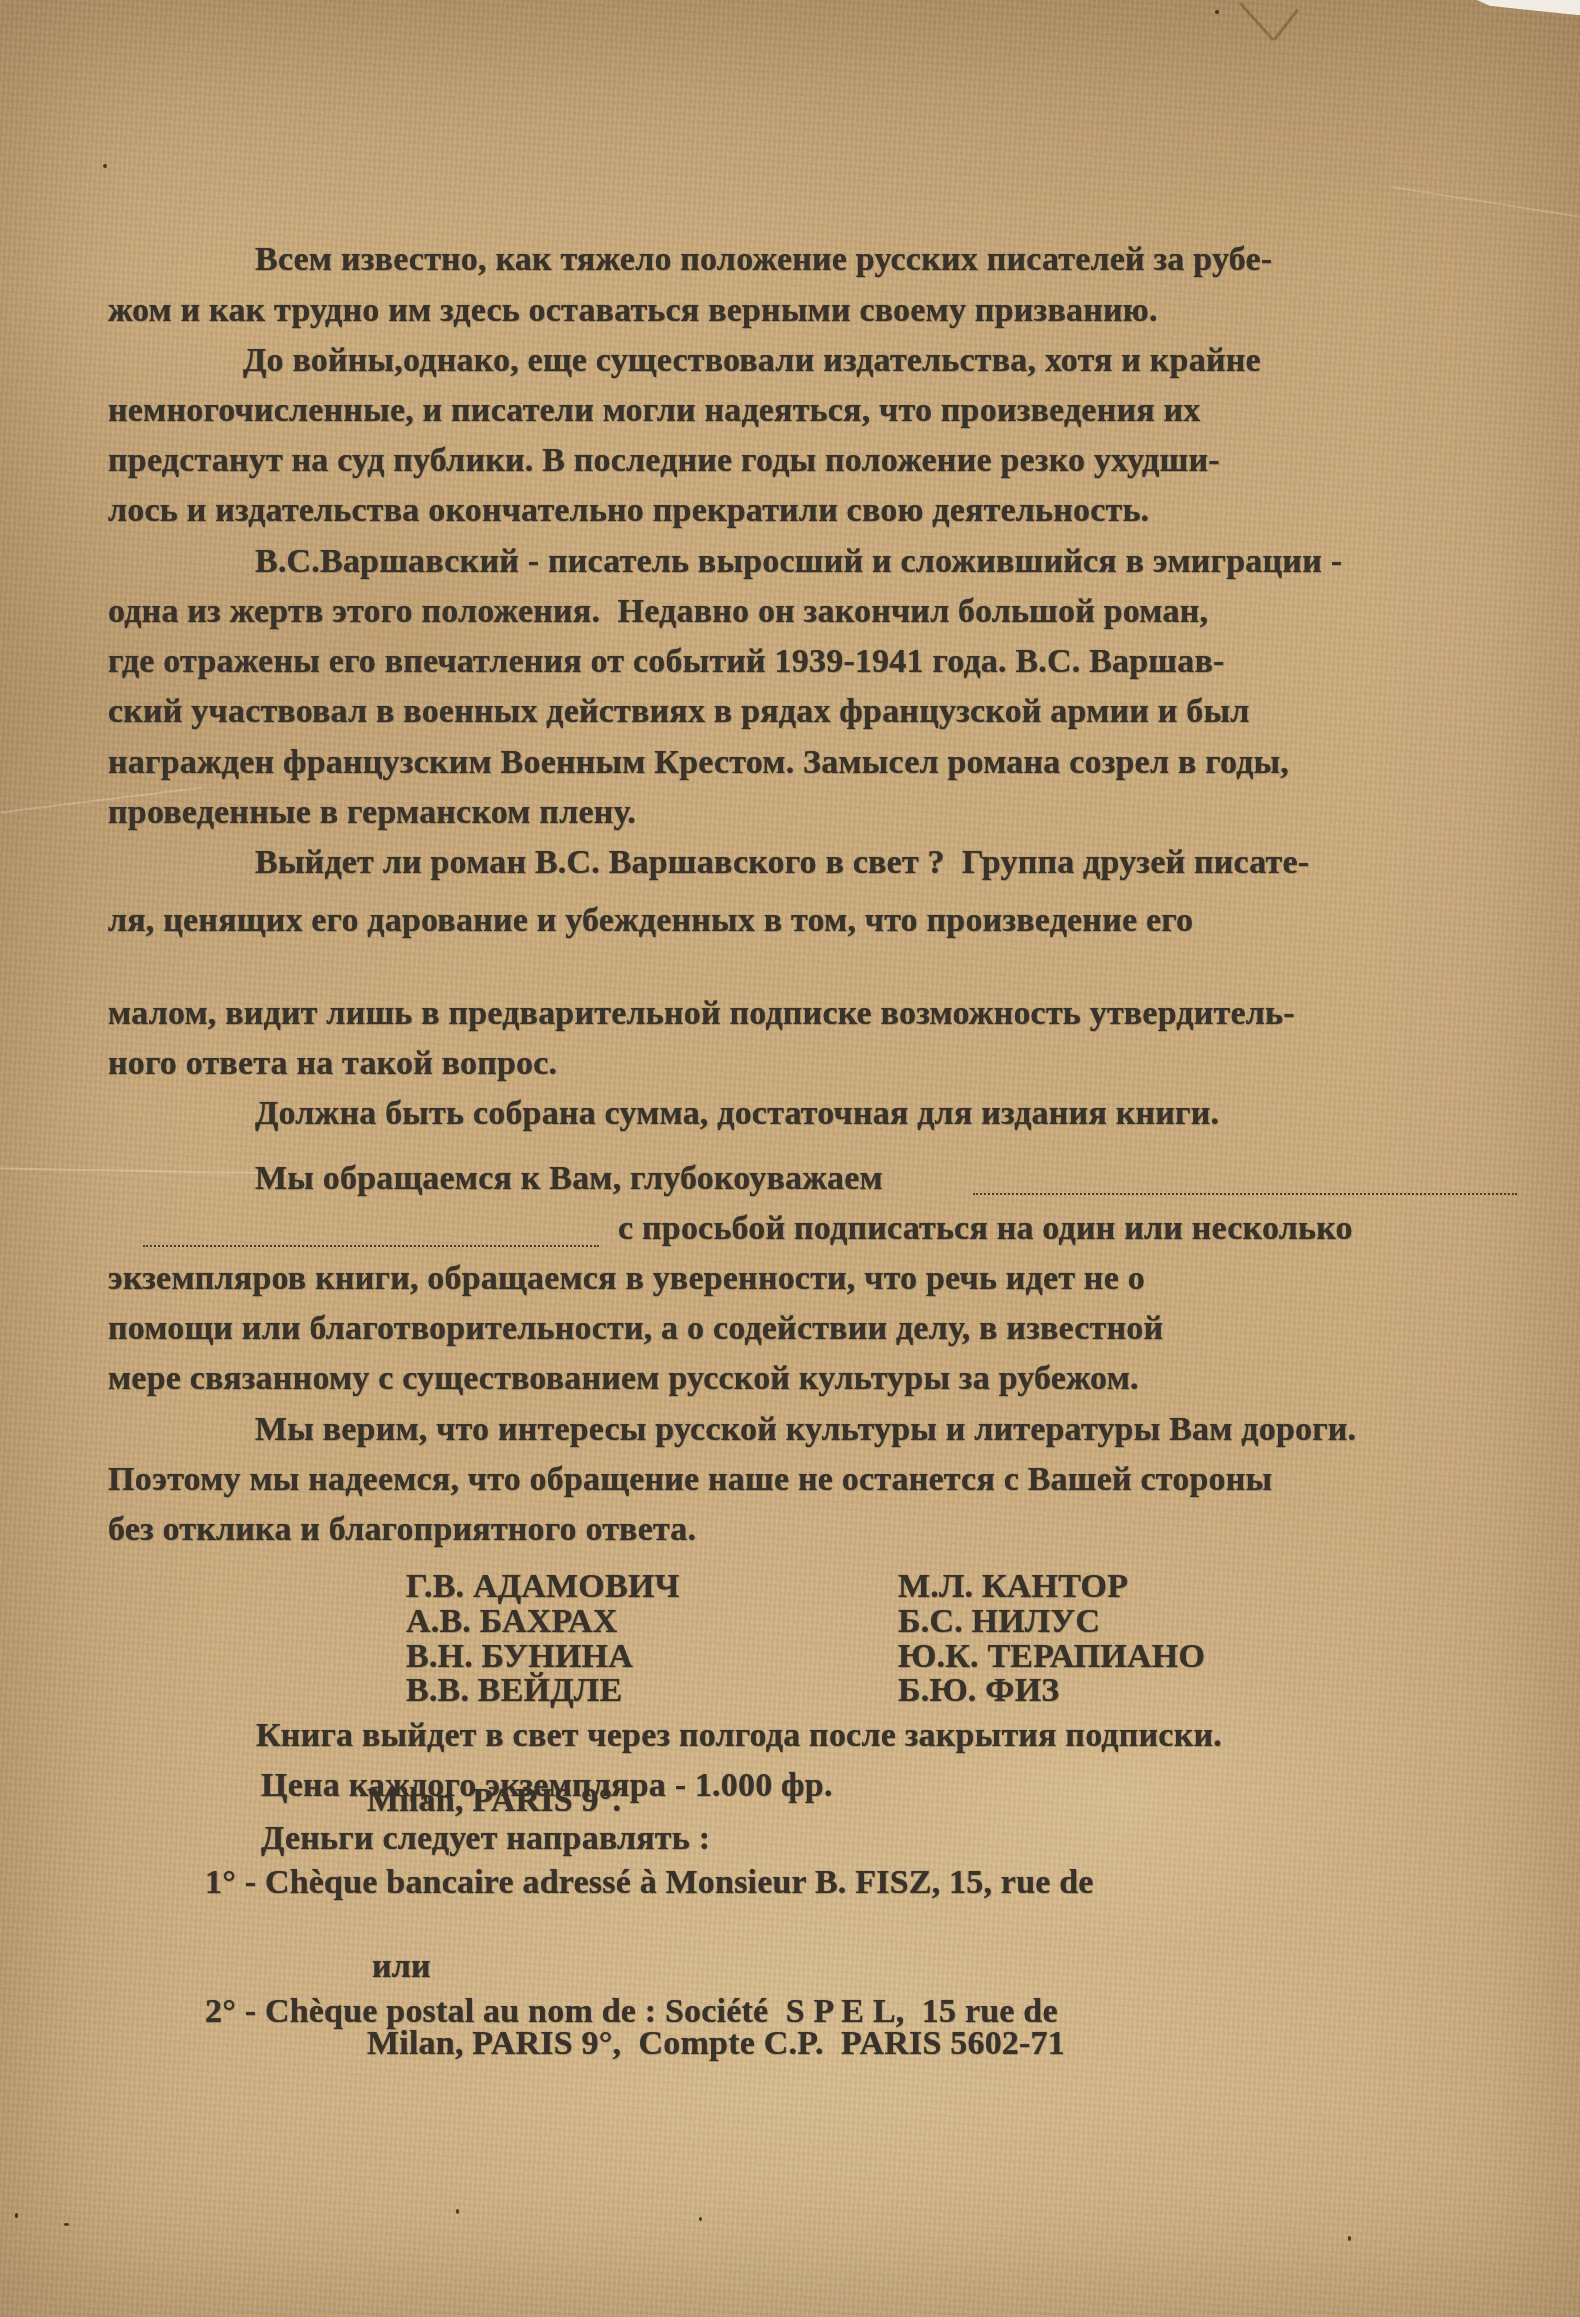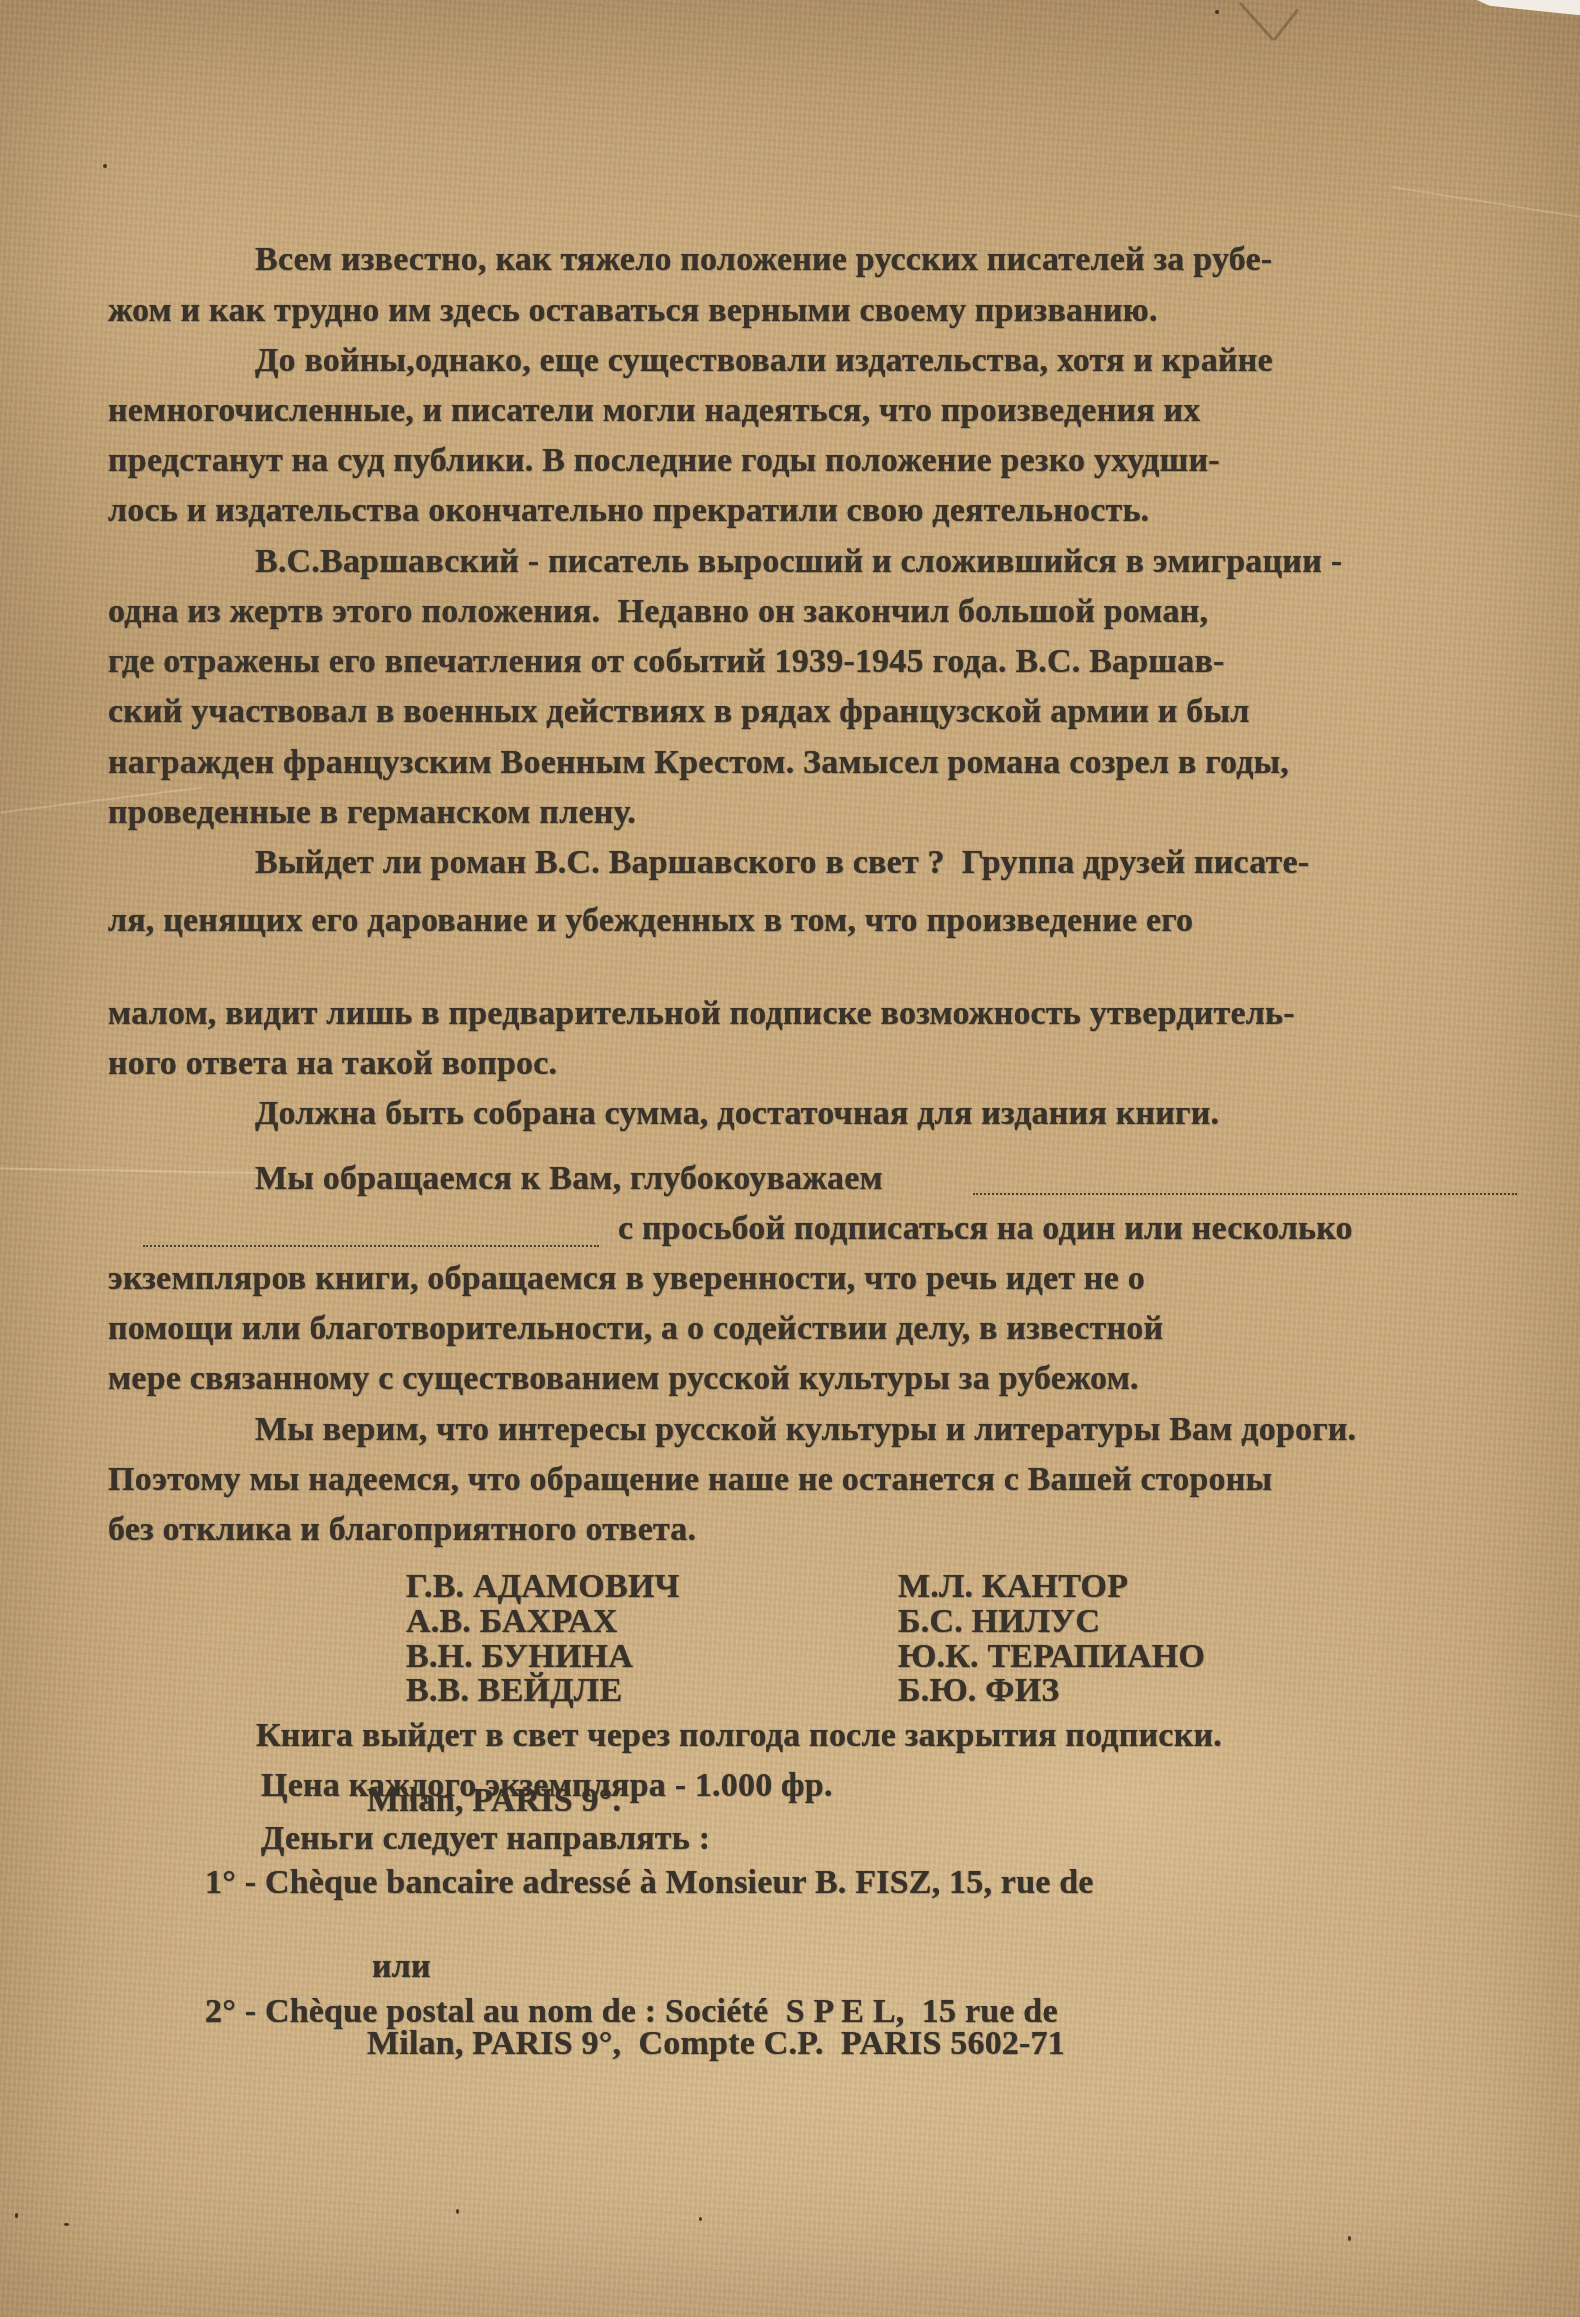--- a/index.html
+++ b/index.html
@@ -60,27 +60,27 @@
   <div class="speck" style="left:14.5px;top:2213px;width:3.9px;height:4.8px;"></div>
   <div class="speck" style="left:64px;top:2223px;width:4.8px;height:2.9px;"></div>
   <div class="speck" style="left:456px;top:2209px;width:2.9px;height:4.8px;"></div>
   <div class="speck" style="left:699px;top:2217px;width:2.9px;height:3.9px;"></div>
   <div class="speck" style="left:1348px;top:2236px;width:2.9px;height:4.8px;"></div>
   <div class="blotch" style="left:212px;top:502px;width:406px;height:251px;background:radial-gradient(closest-side,rgba(150,112,66,0.10),rgba(0,0,0,0));"></div>
   <div class="blotch" style="left:869px;top:1641px;width:502px;height:309px;background:radial-gradient(closest-side,rgba(250,232,190,0.16),rgba(0,0,0,0));"></div>
 
   <div class="ln" style="left:255px;top:239px;">Всем известно, как тяжело положение русских писателей за рубе-</div>
   <div class="ln" style="left:108px;top:290px;">жом и как трудно им здесь оставаться верными своему призванию.</div>
-  <div class="ln" style="left:255px;top:340px;">До войны,однако, еще существовали издательства, хотя и крайне</div>
+  <div class="ln" style="left:243px;top:340px;">До войны,однако, еще существовали издательства, хотя и крайне</div>
   <div class="ln" style="left:108px;top:390px;">немногочисленные, и писатели могли надеяться, что произведения их</div>
   <div class="ln" style="left:108px;top:440px;">предстанут на суд публики. В последние годы положение резко ухудши-</div>
   <div class="ln" style="left:108px;top:490px;text-align:center;">лось и издательства окончательно прекратили свою деятельность.</div>
   <div class="ln" style="left:255px;top:541px;">В.С.Варшавский - писатель выросший и сложившийся в эмиграции -</div>
   <div class="ln" style="left:108px;top:591px;">одна из жертв этого положения.  Недавно он закончил большой роман,</div>
-  <div class="ln" style="left:108px;top:641px;">где отражены его впечатления от событий 1939-1945 года. В.С. Варшав-</div>
+  <div class="ln" style="left:108px;top:641px;">где отражены его впечатления от событий 1939-1941 года. В.С. Варшав-</div>
   <div class="ln" style="left:108px;top:691px;">ский участвовал в военных действиях в рядах французской армии и был</div>
   <div class="ln" style="left:108px;top:742px;">награжден французским Военным Крестом. Замысел романа созрел в годы,</div>
   <div class="ln" style="left:108px;top:792px;">проведенные в германском плену.</div>
   <div class="ln" style="left:255px;top:842px;">Выйдет ли роман В.С. Варшавского в свет ?  Группа друзей писате-</div>
   <div class="ln" style="left:108px;top:892px;margin-top:8px;">ля, ценящих его дарование и убежденных в том, что произведение его</div>
   <div class="ln" style="left:108px;top:993px;">малом, видит лишь в предварительной подписке возможность утвердитель-</div>
   <div class="ln" style="left:108px;top:1043px;">ного ответа на такой вопрос.</div>
   <div class="ln" style="left:255px;top:1093px;">Должна быть собрана сумма, достаточная для издания книги.</div>
   <div class="ln" style="left:255px;top:1158px;">Мы обращаемся к Вам, глубокоуважаем</div>
   <div class="dotted" style="left:973px;top:1193px;width:544px;"></div>

